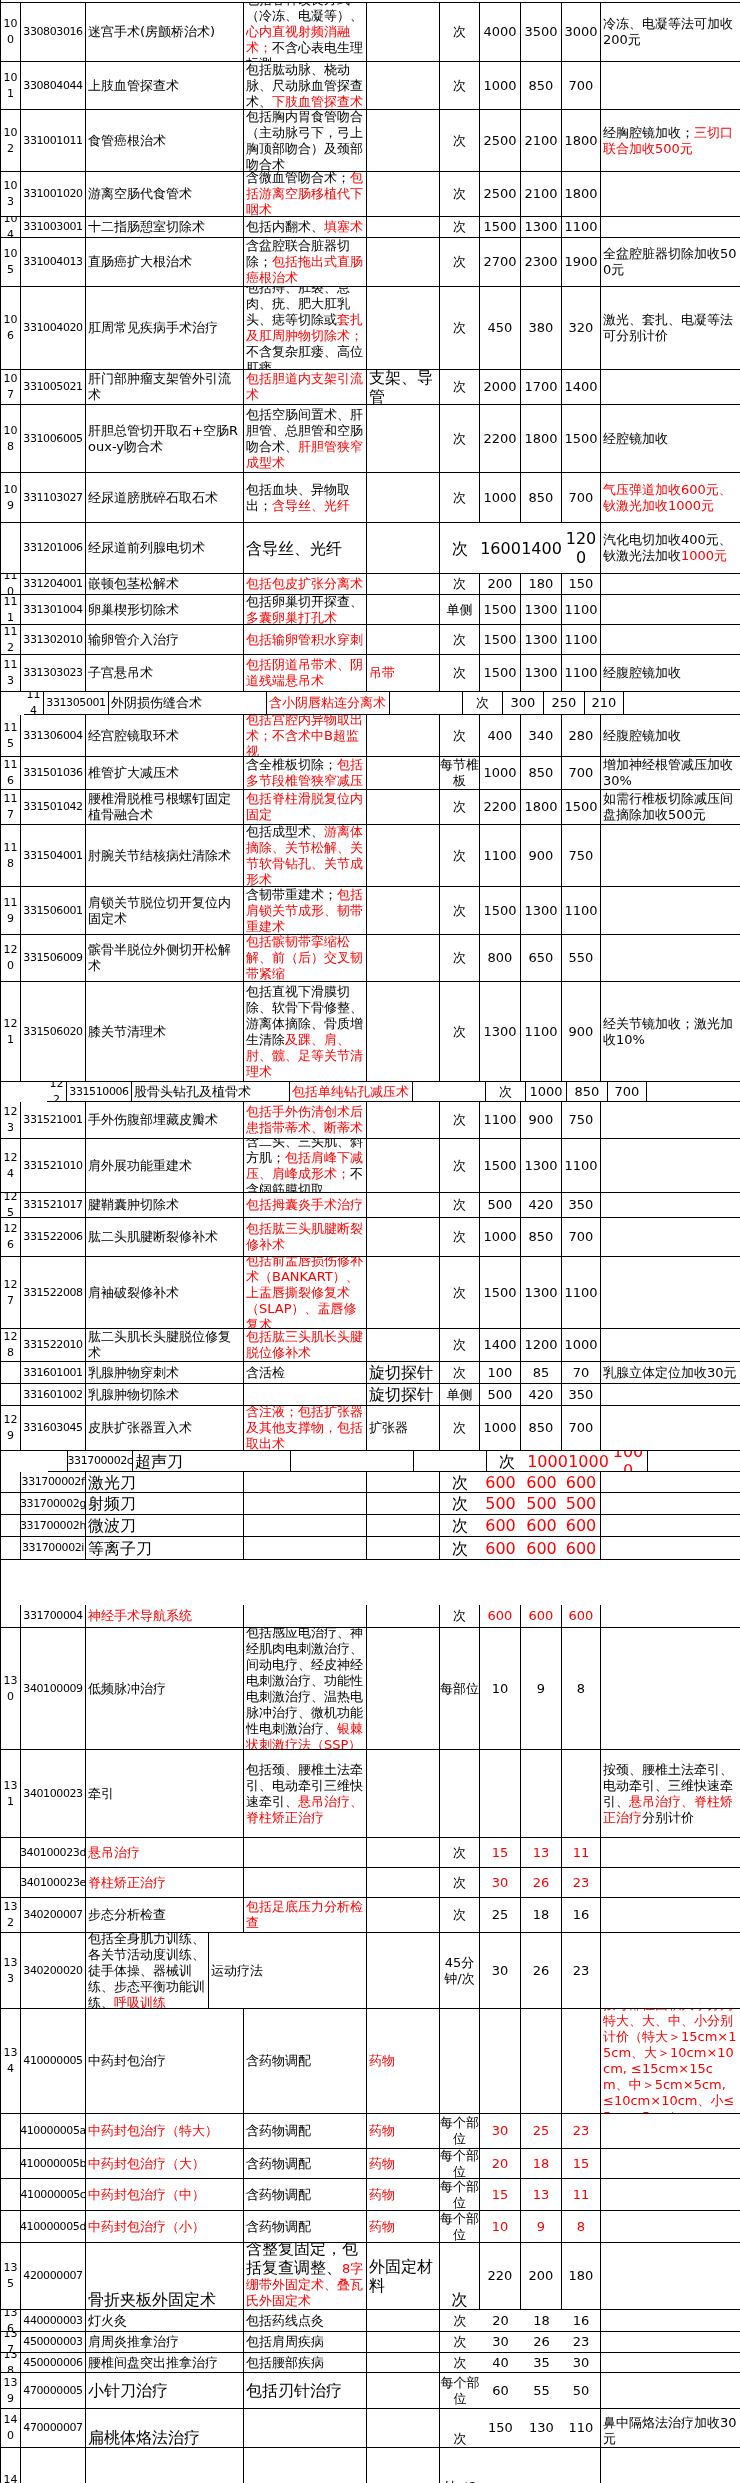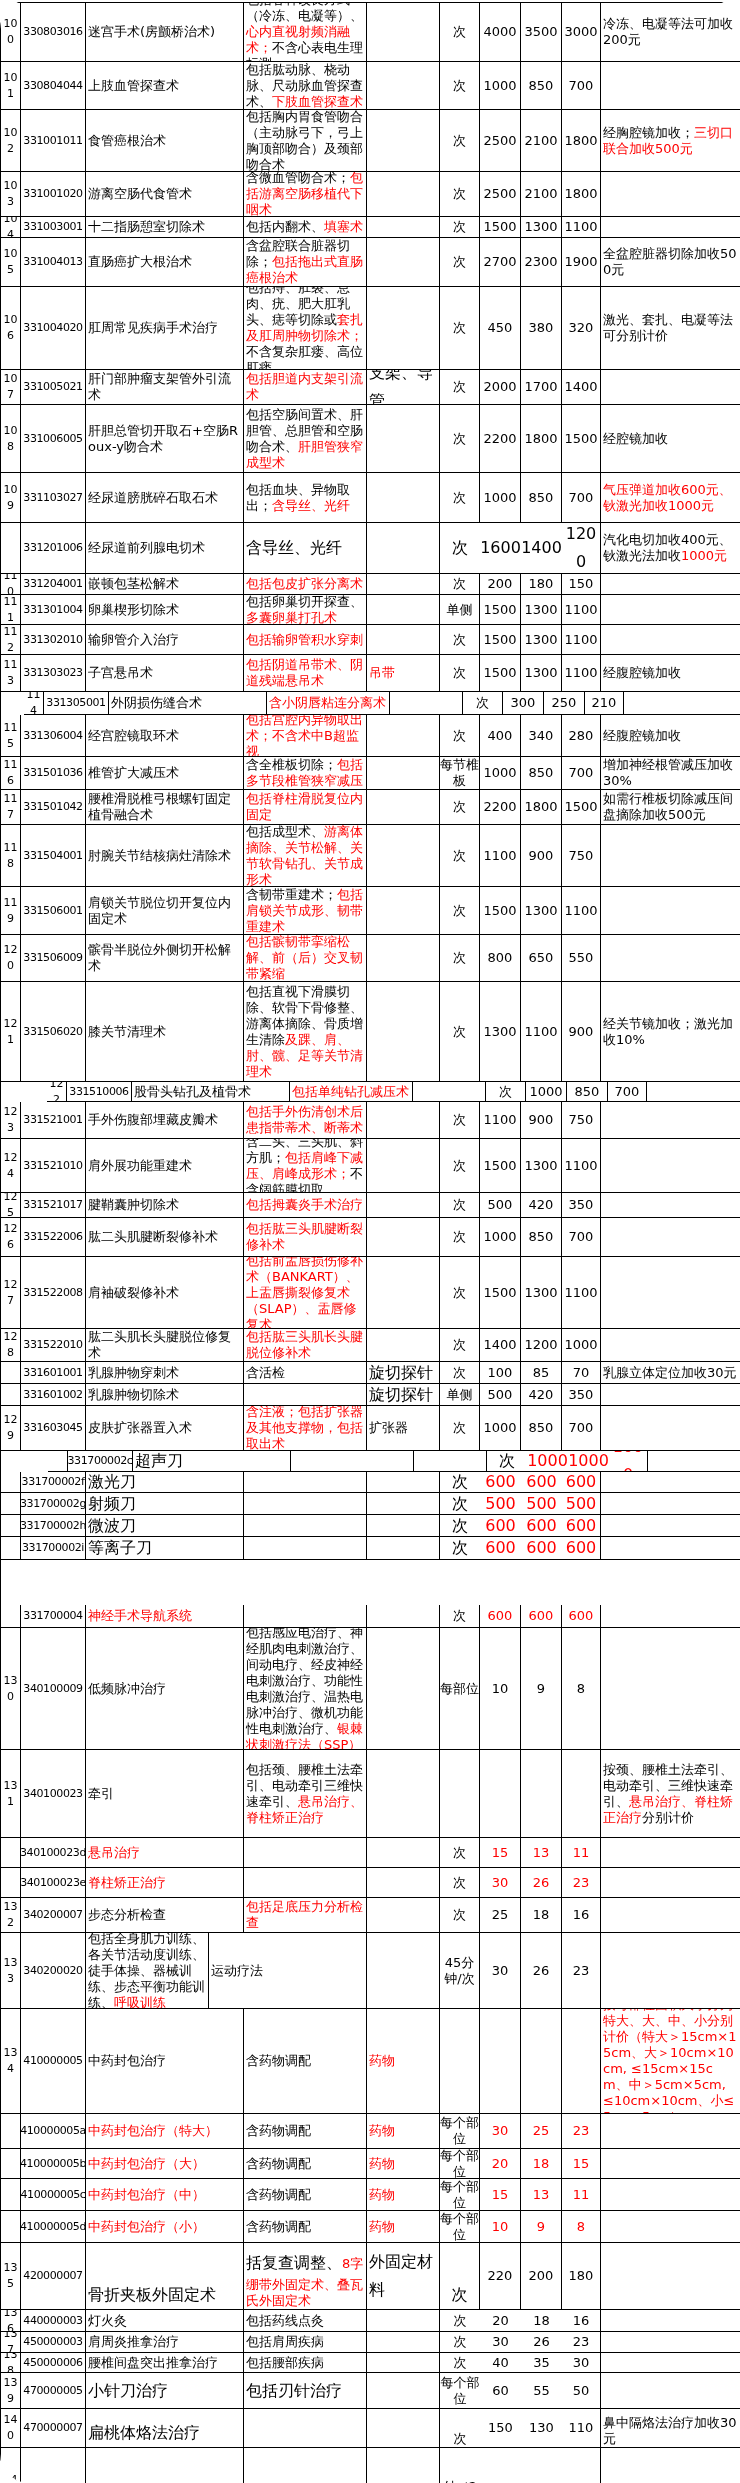--- a/index.html
+++ b/index.html
@@ -3,21 +3,20 @@
 <meta charset="utf-8">
 <style>
   html,body{margin:0;padding:0;background:#fff;}
   .screen{
     position:relative;
     width:740px;height:2483px;
     background:#fff;
     font-family:"DejaVu Sans","Liberation Sans",sans-serif;
     color:#000;
     overflow:hidden;
-    border-radius:29px;
   }
   .top-strip{height:2px;border-left:1px solid #000;}
   .tbl{
     width:740px;
     border-top:1px solid #000;
     border-left:1px solid #000;
     box-sizing:border-box;
   }
   .row{display:flex;width:739px;}
   .cell{
@@ -36,21 +35,21 @@
   .c1{width:65px;justify-content:center;text-align:center;font-size:11px;letter-spacing:-0.4px;padding:0;white-space:nowrap;}
   .c2{width:158px;}
   .c3{width:123px;}
   .c4{width:73px;}
   .c5{width:40px;justify-content:center;text-align:center;padding:0;}
   .c6{width:41px;justify-content:center;text-align:center;padding:0;}
   .c7{width:41px;justify-content:center;text-align:center;padding:0;}
   .c8{width:39px;justify-content:center;text-align:center;padding:0;}
   .c9{width:139px;border-right:none;}
   .red{color:#ff0000;}
-  .big{font-size:16px;line-height:28px;}
+  .big{font-size:16px;line-height:19px;}
   .vb .c2,.vb .c3,.vb .c5,.vb .c9{align-items:flex-end;}
   .npb .c5,.npb .c6,.npb .c7{border-right:none;}
 </style>
 </head>
 <body>
 
 <div class="screen">
   <div class="top-strip"></div>
   <div class="tbl" id="price-table">
       <div class="row" style="height: 59px;">

